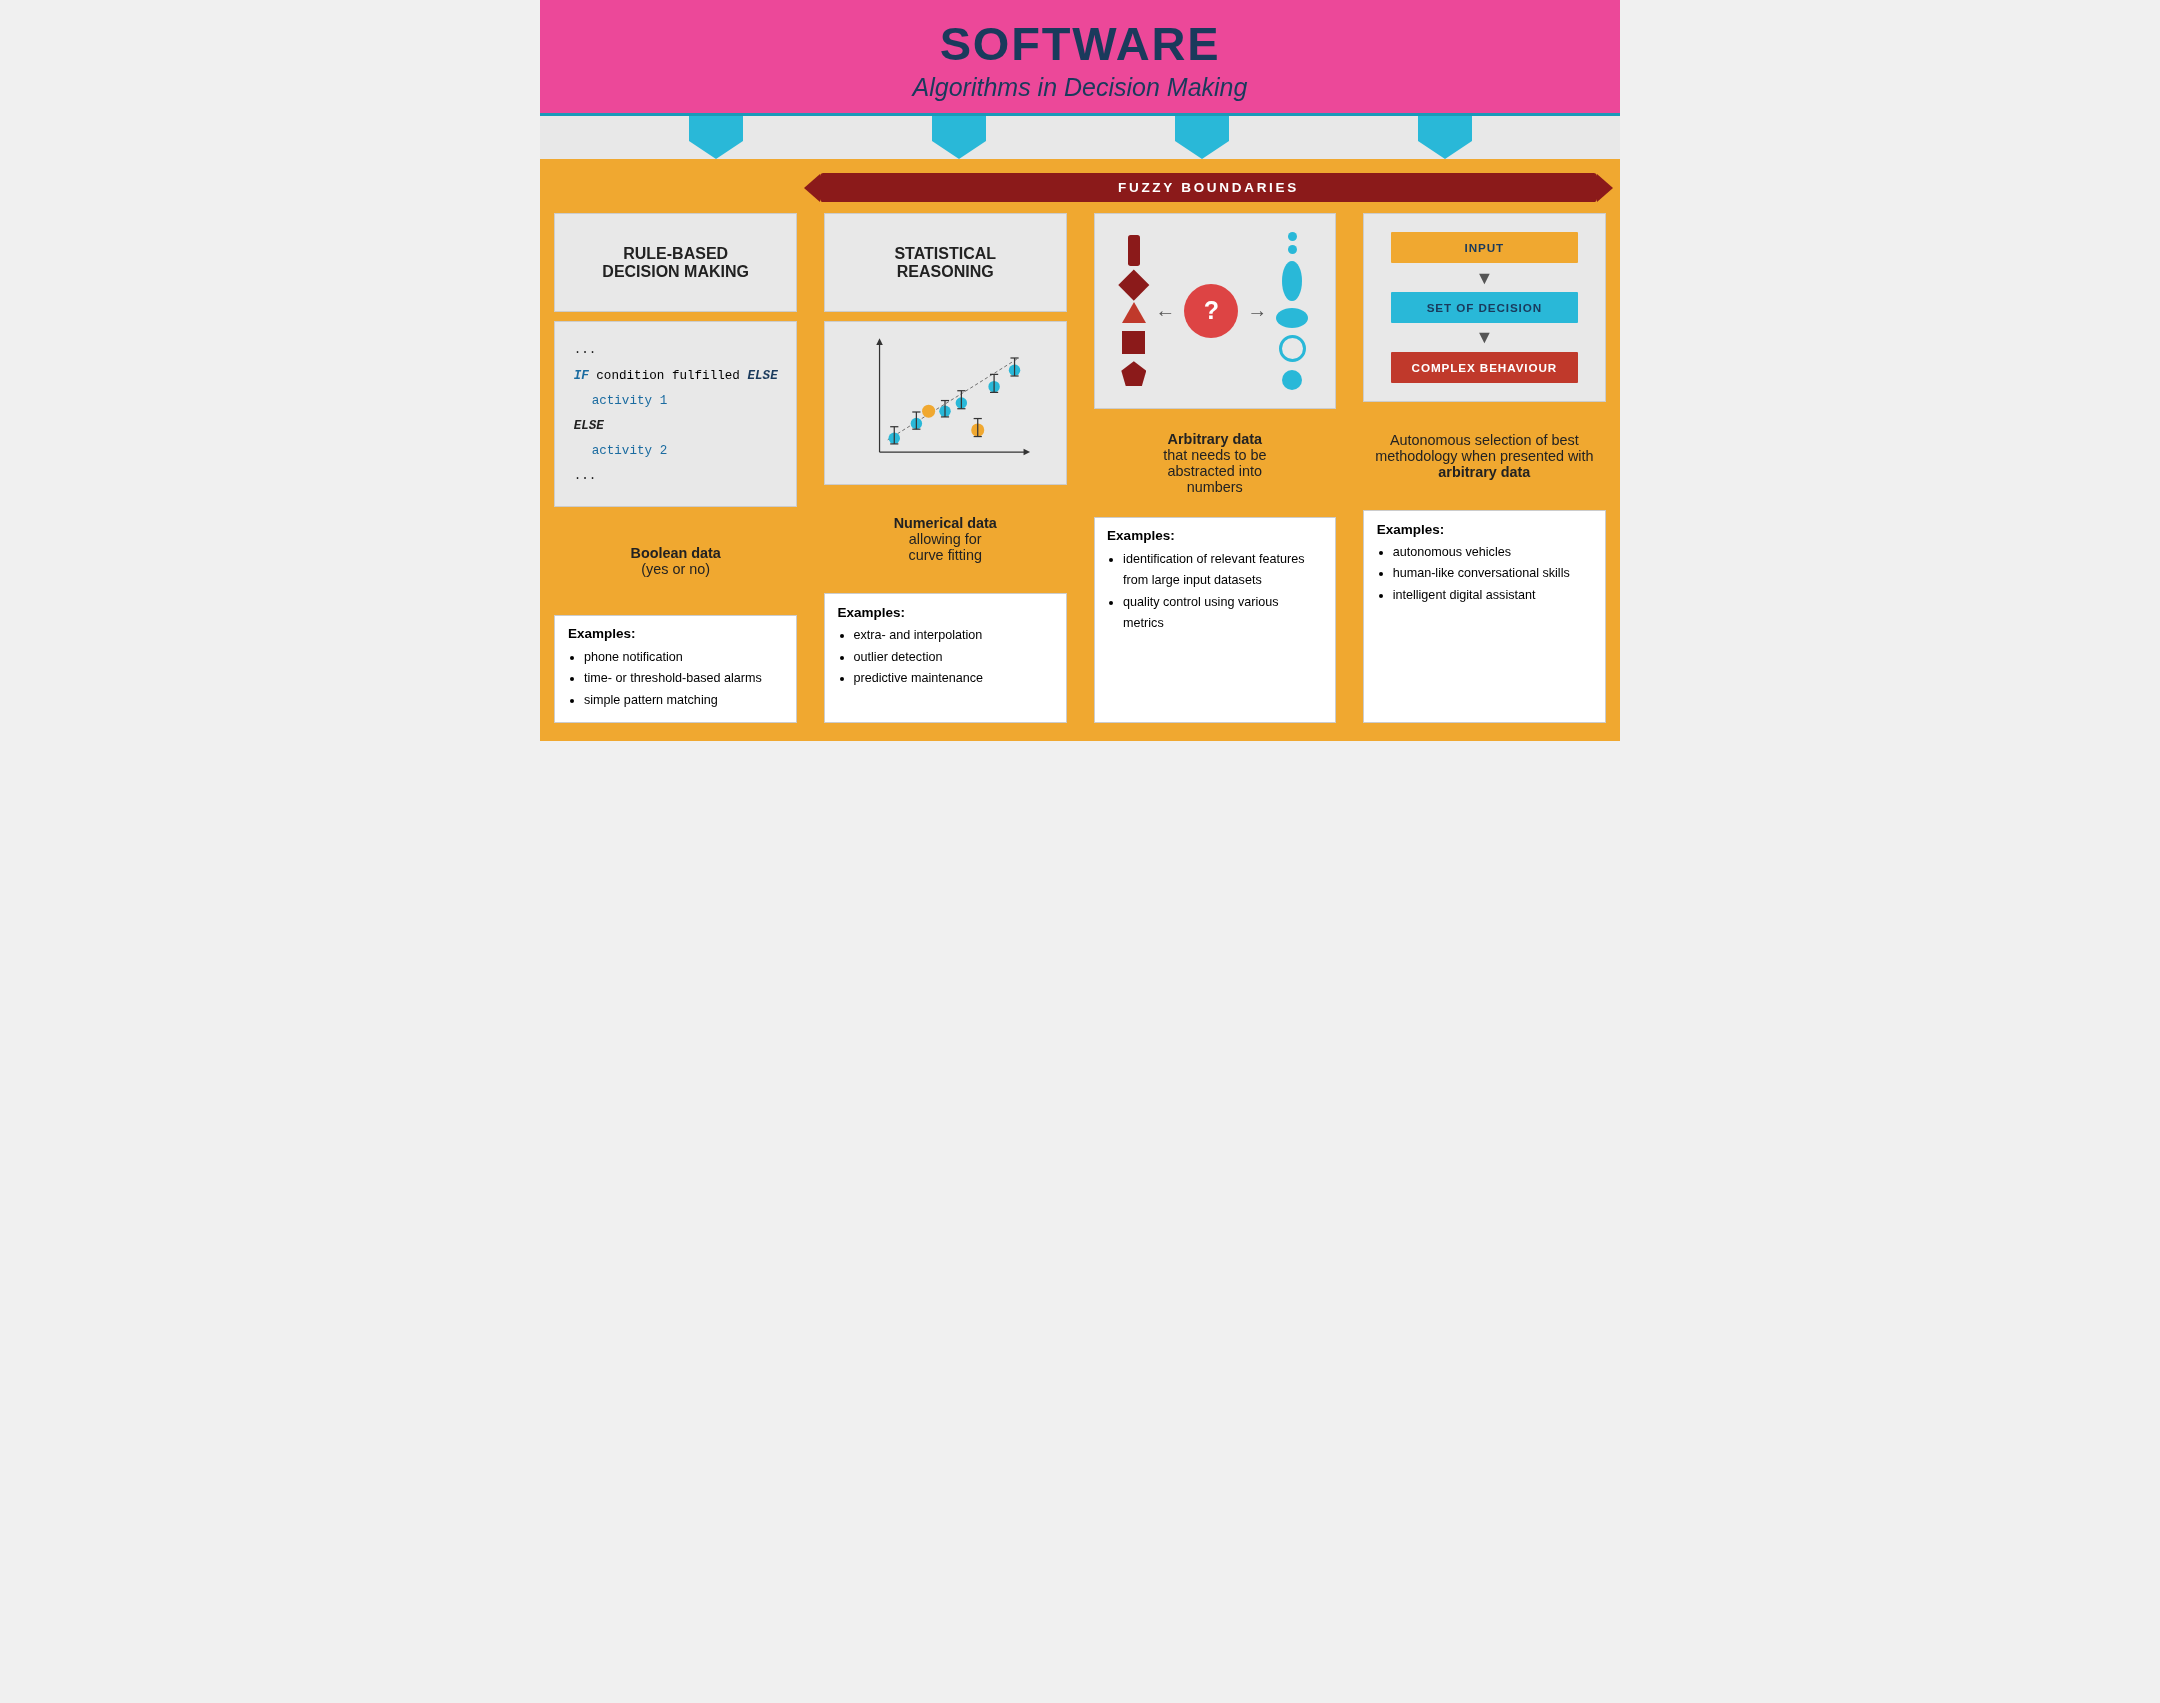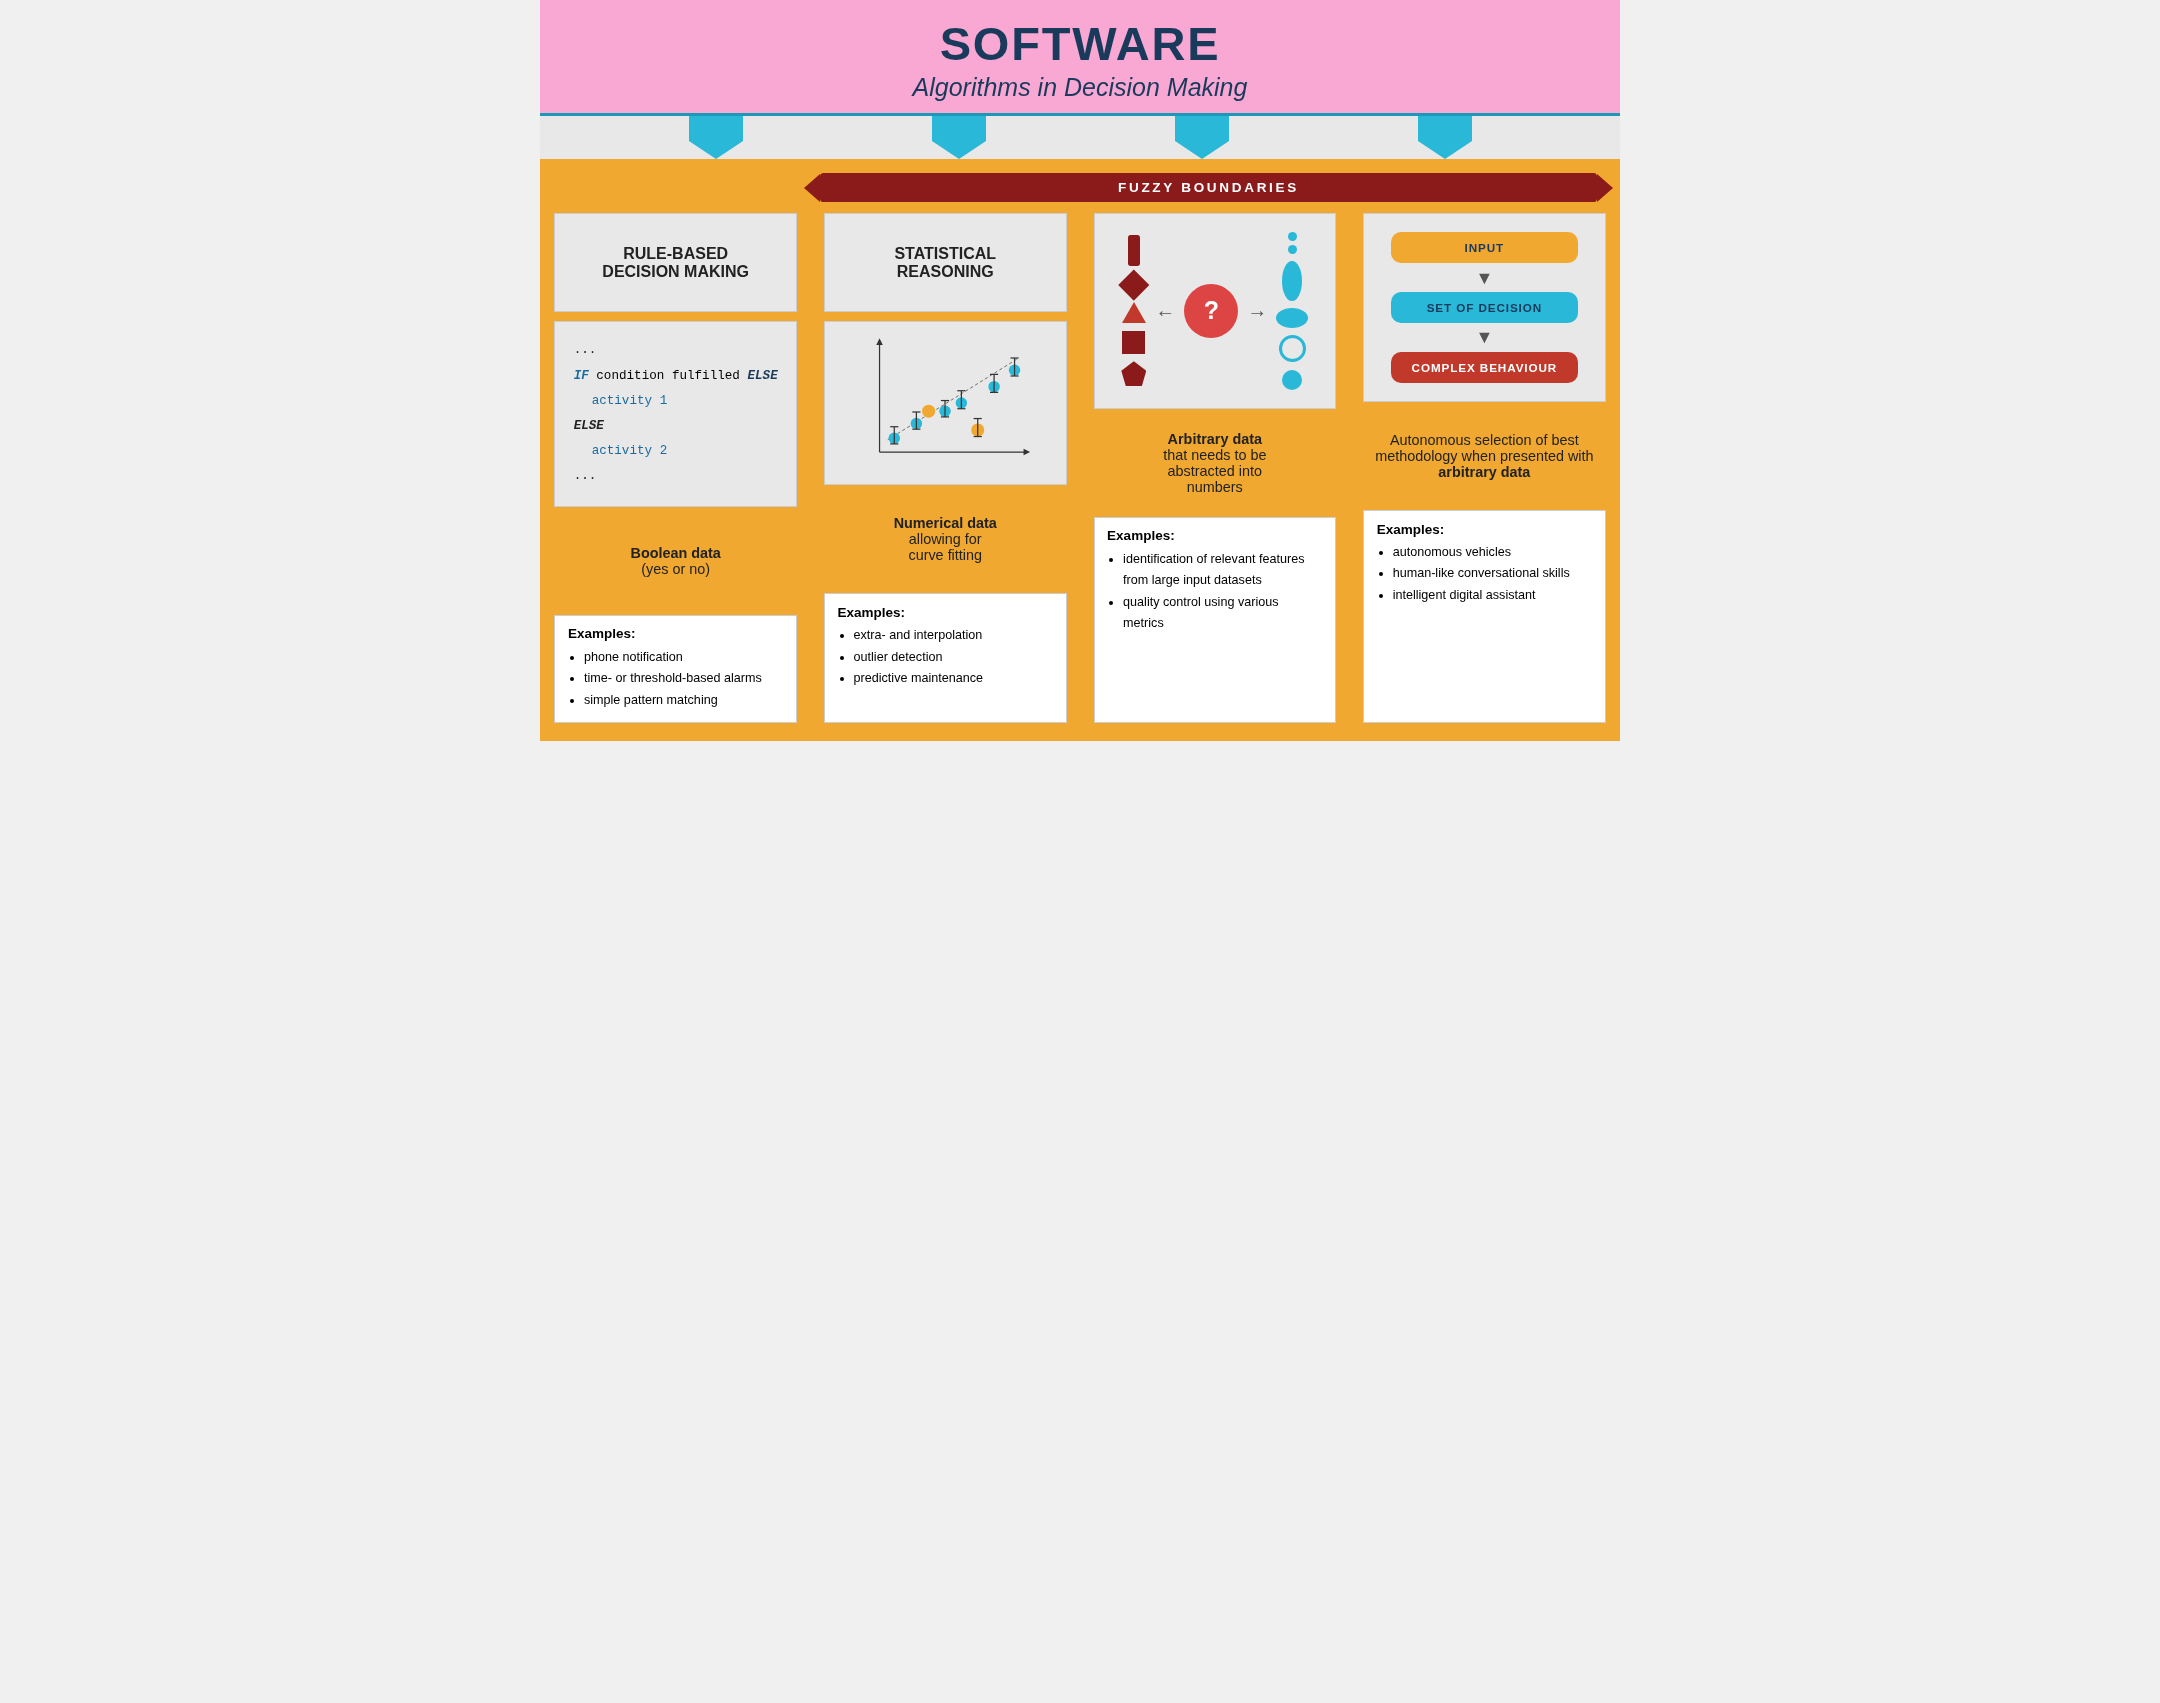--- a/index.html
+++ b/index.html
@@ -5,21 +5,21 @@
     * { box-sizing: border-box; margin: 0; padding: 0; }
     body {
       font-family: Arial, sans-serif;
       background: #f0f0f0;
       width: 1080px;
       margin: 0 auto;
     }
 
     
     .header {
-      background: #f9a8d4;
+      background: #ec4899;
       text-align: center;
       padding: 16px 9px 10.8px;
       border-bottom: 3.6px solid #1a9ab8;
     }
     .header-title {
       font-size: 47px;
       font-weight: 900;
       color: #1a3a5c;
       letter-spacing: 1.8px;
     }
@@ -239,21 +239,21 @@
       flex-direction: column;
       gap: 5.4px;
       padding: 9px 18px;
     }
     .ai-box {
       text-align: center;
       padding: 9px;
       font-size: 11.7px;
       font-weight: bold;
       letter-spacing: 0.9px;
-      border-radius: 10px;
+      border-radius: 1px;
       color: white;
     }
     .ai-box-input { background: #f0a830; color: #1a3a5c; }
     .ai-box-methods { background: #29b8d8; color: #1a3a5c; }
     .ai-box-complex { background: #c0392b; }
     .ai-arrow-down {
       text-align: center;
       font-size: 18px;
       color: #555;
       line-height: 1;

